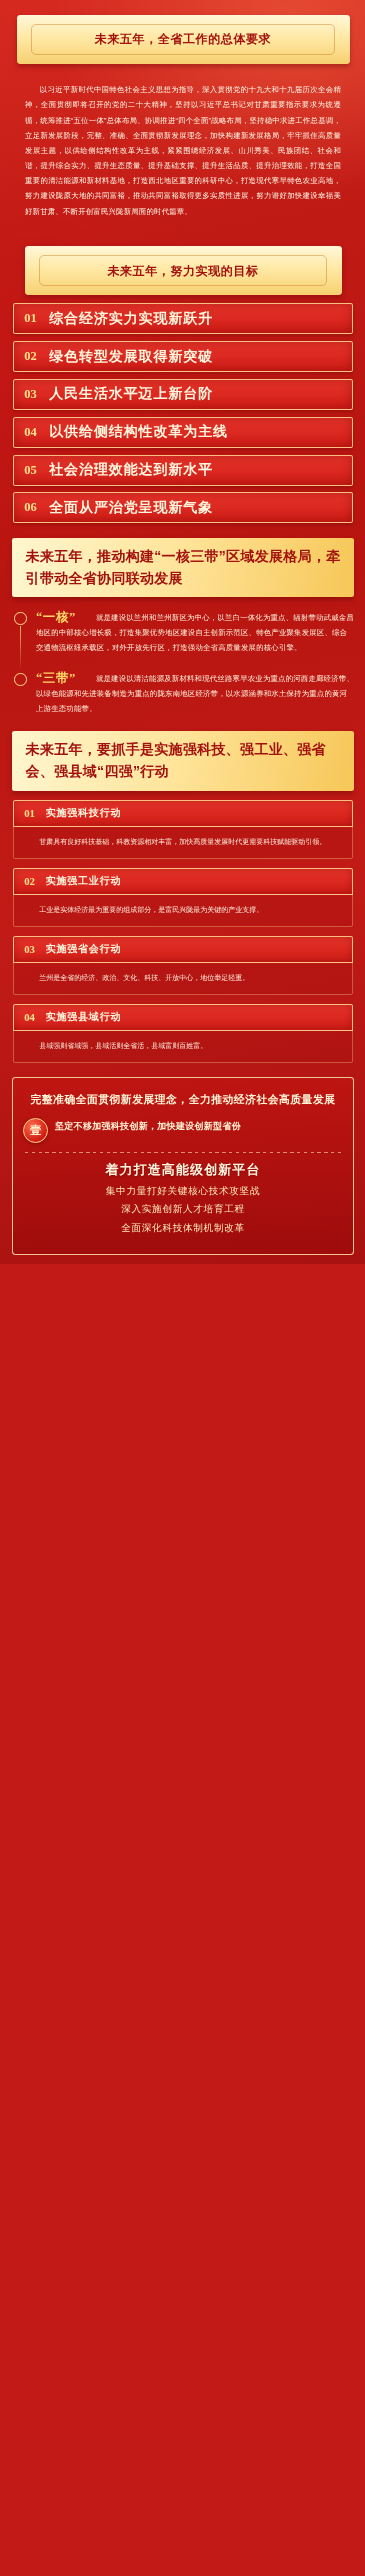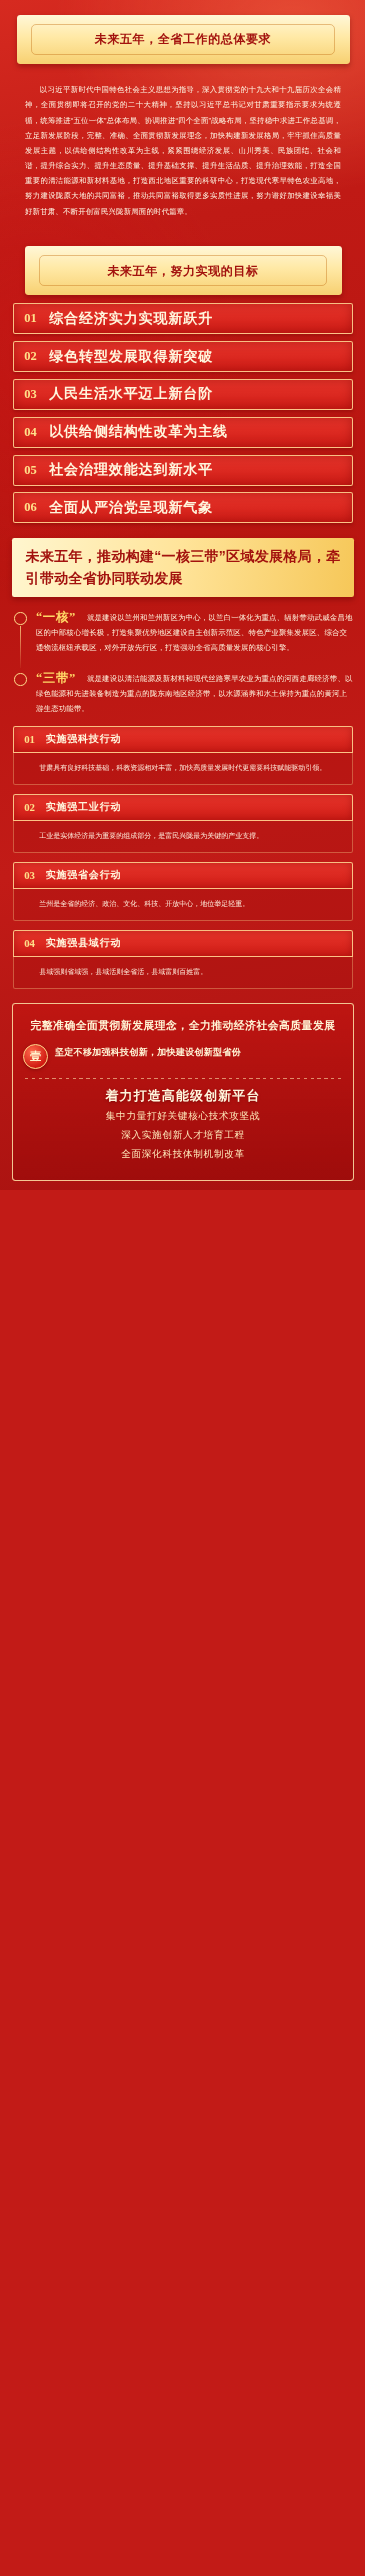--- a/index.html
+++ b/index.html
@@ -121,21 +121,21 @@
     width: 0.6px;
     background: linear-gradient(180deg, rgba(255,217,138,0.8), rgba(255,217,138,0.05));
   }
   .bullet-title {
     display: inline-block;
     font-size: 12.5px;
     font-weight: bold;
     color: #ffd666;
     letter-spacing: 0.6px;
     font-family: "Liberation Serif", serif;
-    margin-right: 11px;
+    margin-right: 20px;
     vertical-align: -1.1px;
   }
   .bullet-body {
     display: inline;
     font-size: 7.4px;
     line-height: 2.0;
     color: #fff3dd;
     letter-spacing: 0.2px;
     text-align: justify;
   }
@@ -293,20 +293,23 @@
 
     <div class="bullet-wrap" style="margin-top:14.7px;">
       <span class="bullet-dot"></span>
       <p>
         <span class="bullet-title">“三带”</span><span class="bullet-body">就是建设以清洁能源及新材料和现代丝路寒旱农业为重点的河西走廊经济带、以绿色能源和先进装备制造为重点的陇东南地区经济带，以水源涵养和水土保持为重点的黄河上游生态功能带。</span>
       </p>
     </div>
   </div>
 
   <div class="sec">
+    <div class="plate">
+      <h3>未来五年，要抓手是实施强科技、强工业、强省会、强县域“四强”行动</h3>
+    </div>
 
     <div class="action">
       <div class="action-head">
         <span class="num">01</span>
         <span class="txt">实施强科技行动</span>
       </div>
       <div class="action-body">甘肃具有良好科技基础，科教资源相对丰富，加快高质量发展时代更需要科技赋能驱动引领。</div>
     </div>
 
     <div class="action">

